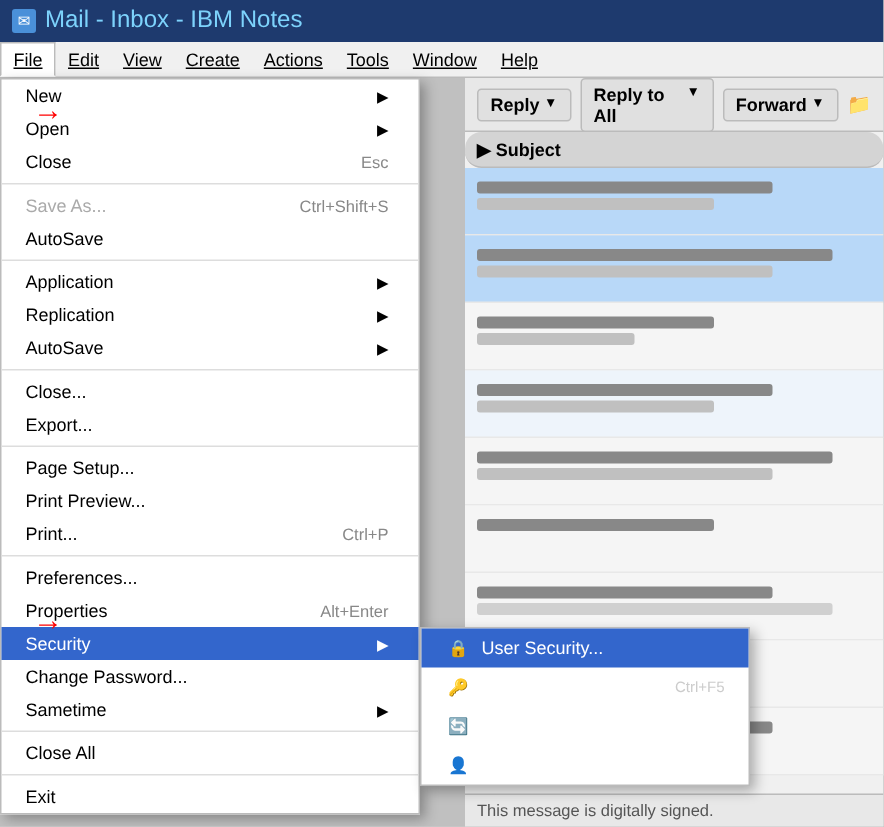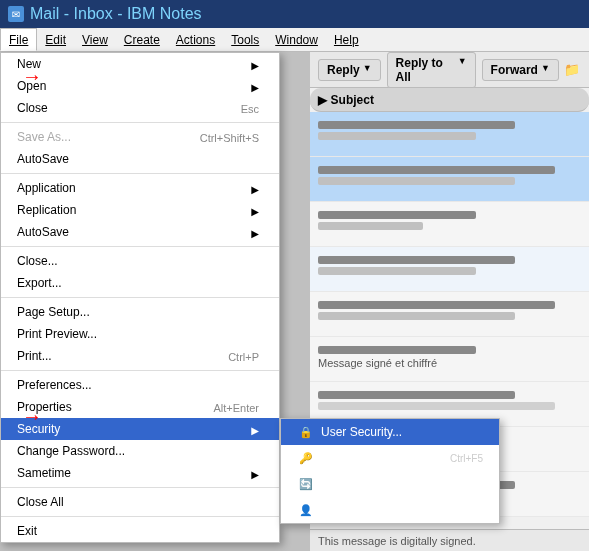--- a/index.html
+++ b/index.html
@@ -371,21 +371,20 @@
     <div class="blur-row" style="background:#eef4fb;">
       <div class="blur-line dark medium"></div>
       <div class="blur-line short"></div>
     </div>
     <div class="blur-row">
       <div class="blur-line dark full"></div>
       <div class="blur-line medium"></div>
     </div>
     <div class="blur-row">
       <div class="blur-line dark short"></div>
-      <div style="font-size:11px; color:#555; margin-top:3px;">Message signé et chiffré</div>
     </div>
     <div class="blur-row">
       <div class="blur-line dark medium"></div>
       <div class="blur-line full" style="background:#d0d0d0;"></div>
     </div>
     <div class="blur-row">
       <div class="blur-line dark short"></div>
       <div style="font-size:10px; color:#555;">e 43] message</div>
     </div>
     <div class="blur-row">

